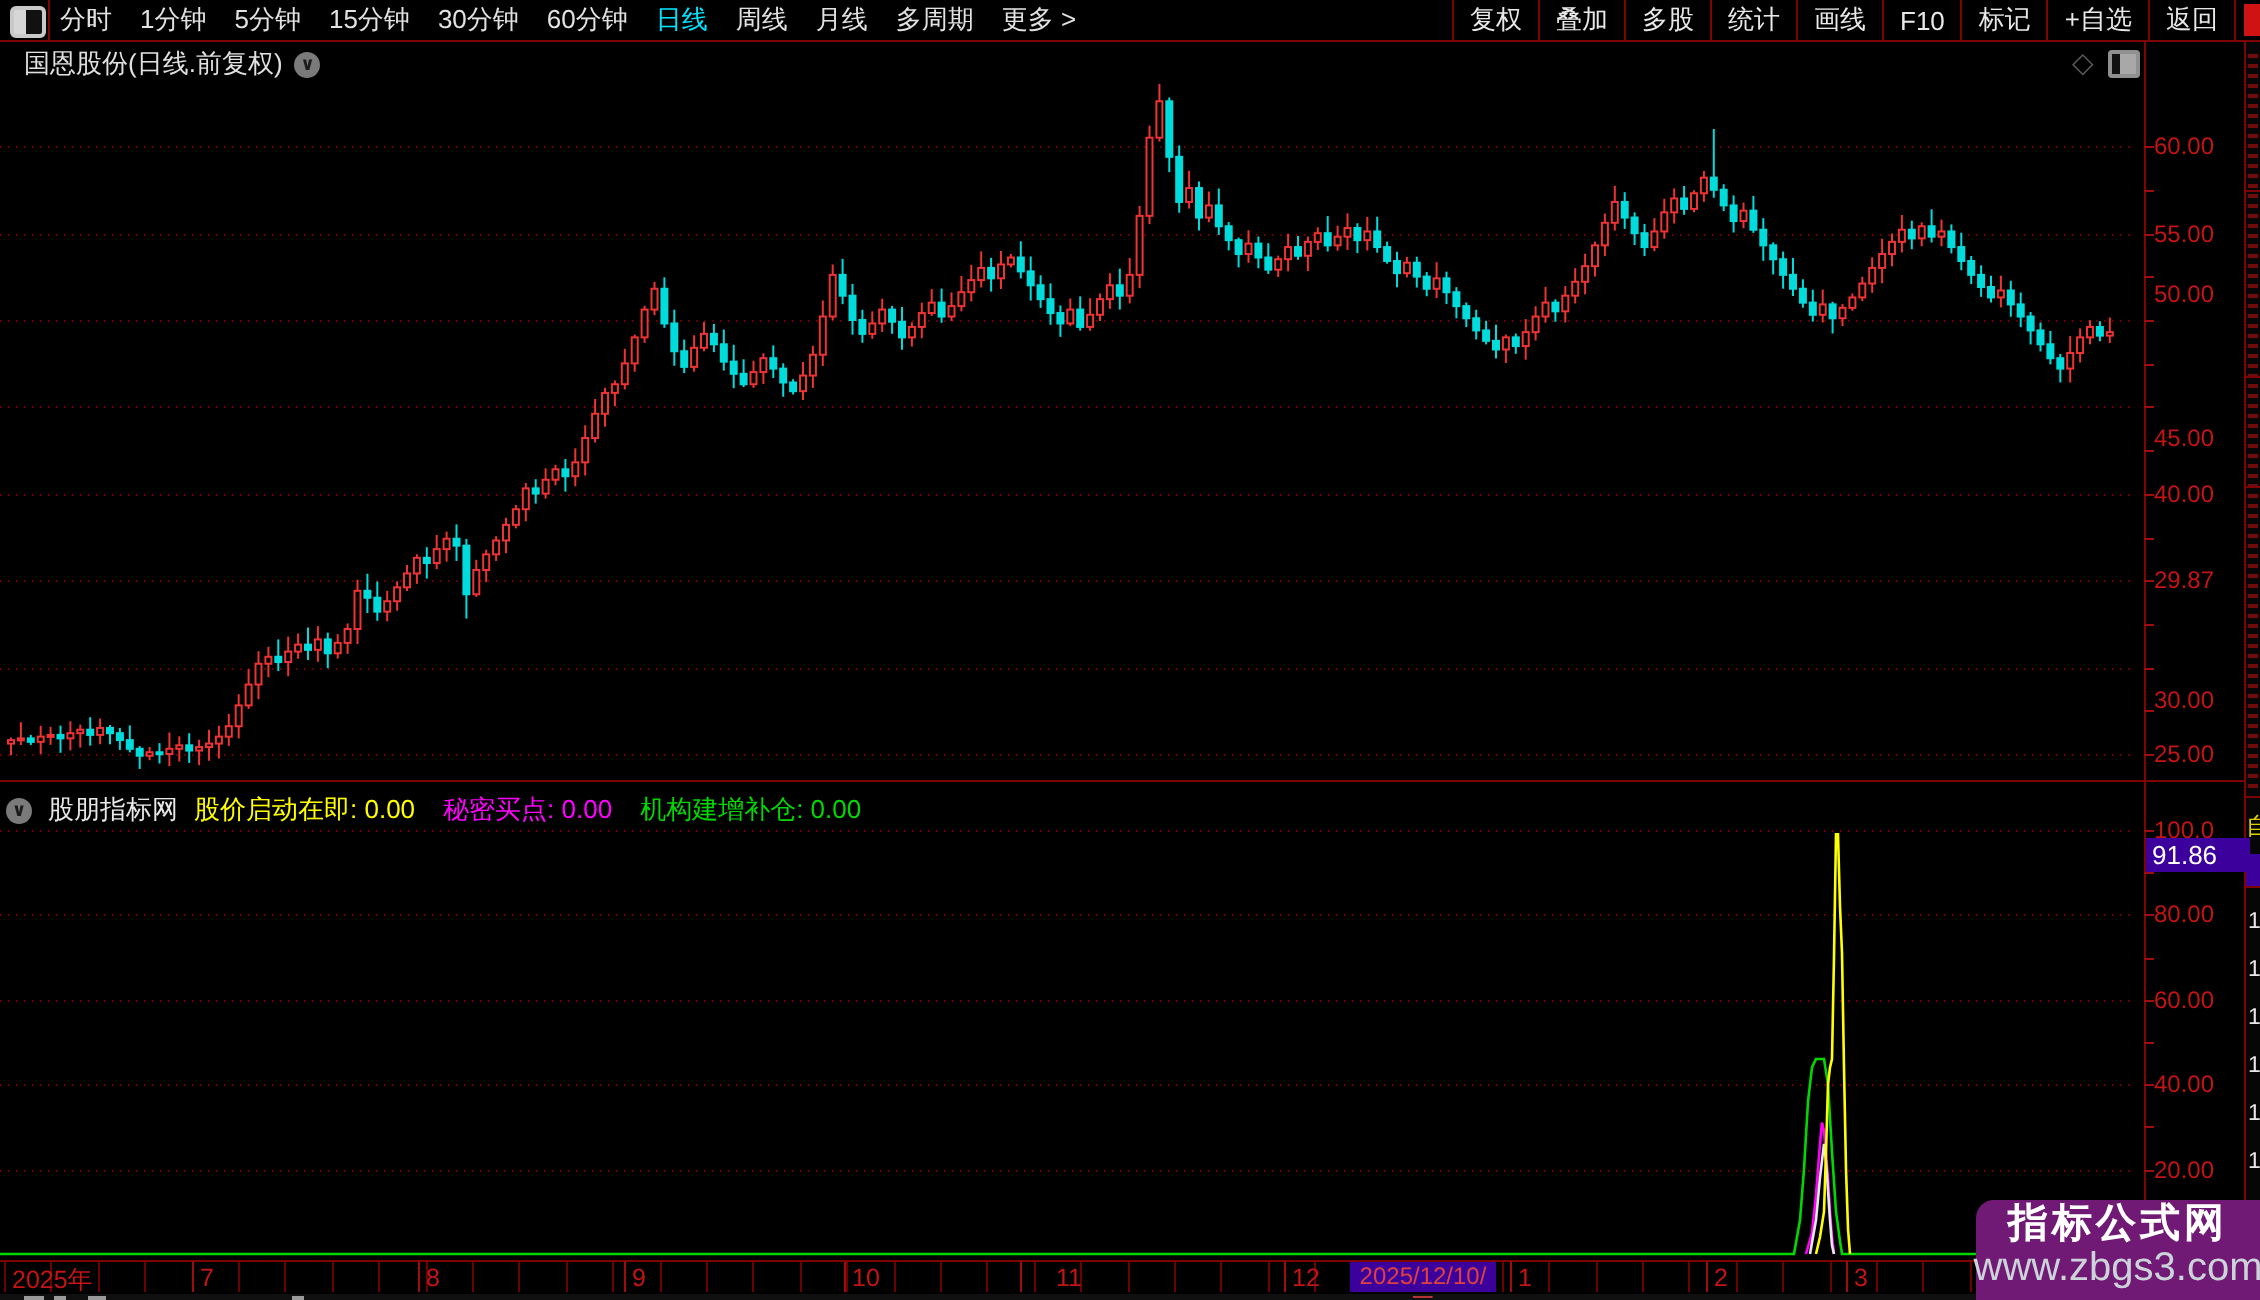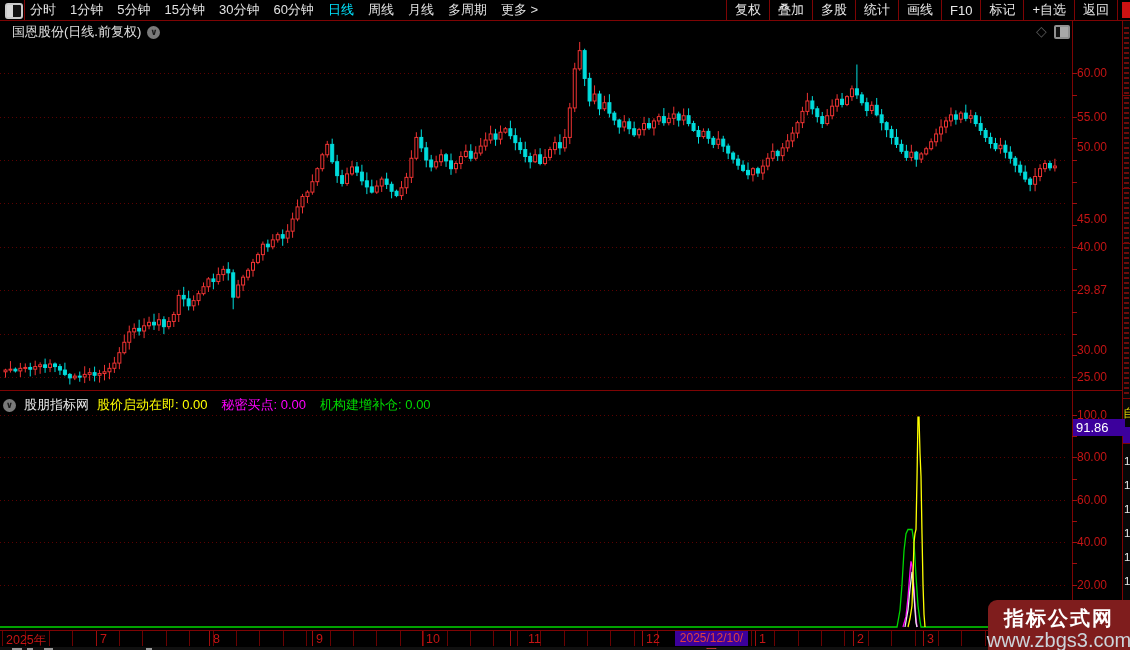--- a/index.html
+++ b/index.html
@@ -40,22 +40,22 @@
   .sliver{position:absolute;left:0;top:647px;width:1130px;height:3px;background:#101010;overflow:hidden;}
   .sliver i{position:absolute;top:1px;height:2px;background:#9a9a9a;display:block;}
   
   .rstrip{position:absolute;left:1122px;top:21px;width:8px;height:625px;background:#060606;border-left:1px solid #7e0404;overflow:hidden;z-index:10;}
   .rs-squiggle{position:absolute;left:1px;top:6px;width:5px;height:368px;background-image:repeating-linear-gradient(180deg,#6e0b0b 0 2px,transparent 2px 5px);}
   .rs-sep{position:absolute;left:0;width:8px;height:1px;background:#7e0404;}
   .rs-yellow{position:absolute;left:0;top:384px;color:#ddd000;font-size:12px;}
   .rs-purple{position:absolute;left:0;top:406px;width:8px;height:16px;background:#3c009c;}
   .rs-ones{position:absolute;left:1px;top:428px;color:#e8e8e8;font-size:11.5px;line-height:24px;}
   
-  .watermark{position:absolute;left:988px;top:600px;width:142px;height:50px;background:#7f1d1d;border-top-left-radius:9px;z-index:50;
-    display:flex;flex-direction:column;align-items:center;justify-content:flex-end;}
+  .watermark{position:absolute;left:988px;top:600px;width:142px;height:50px;background:#701a75;border-top-left-radius:9px;z-index:50;
+    display:flex;flex-direction:column;align-items:center;justify-content:flex-start;}
   .wm1{color:#ffffff;font-size:20px;font-weight:bold;letter-spacing:2px;line-height:24px;}
   .wm2{color:#ccd4da;font-size:20px;line-height:20px;}
   svg{position:absolute;left:0;top:0;pointer-events:none;}
 </style>
 </head>
 <body>
 
 <div id="app">
 
   <div class="menubar">

